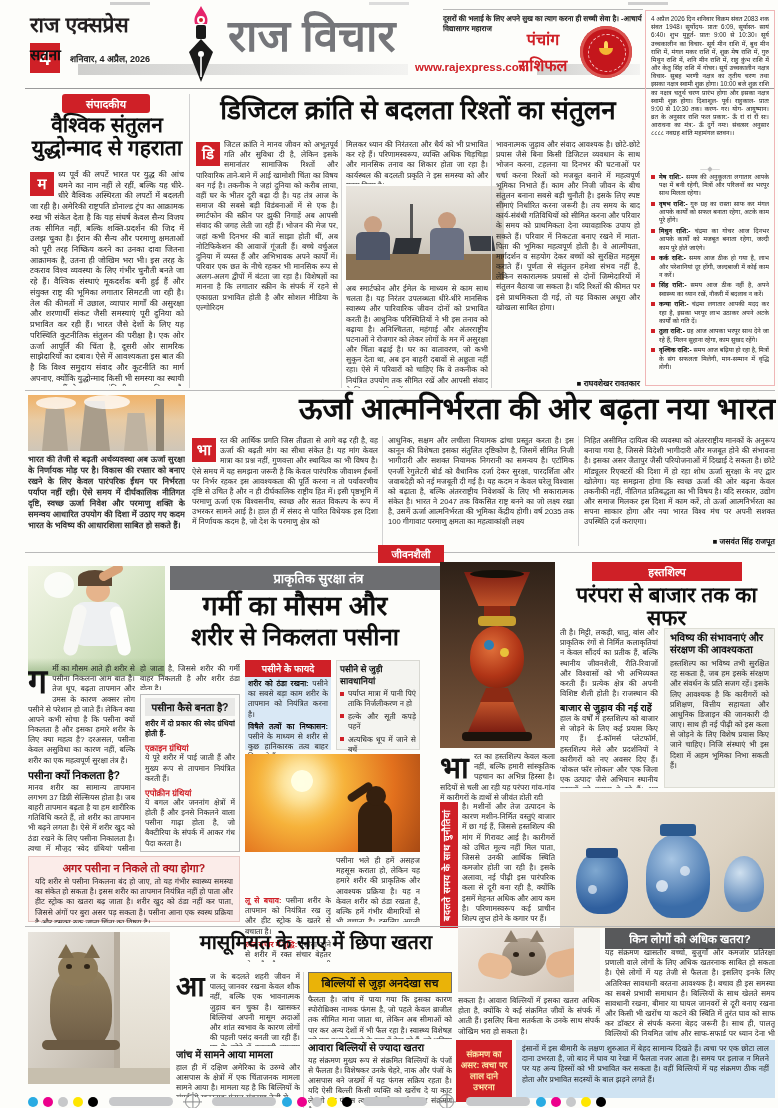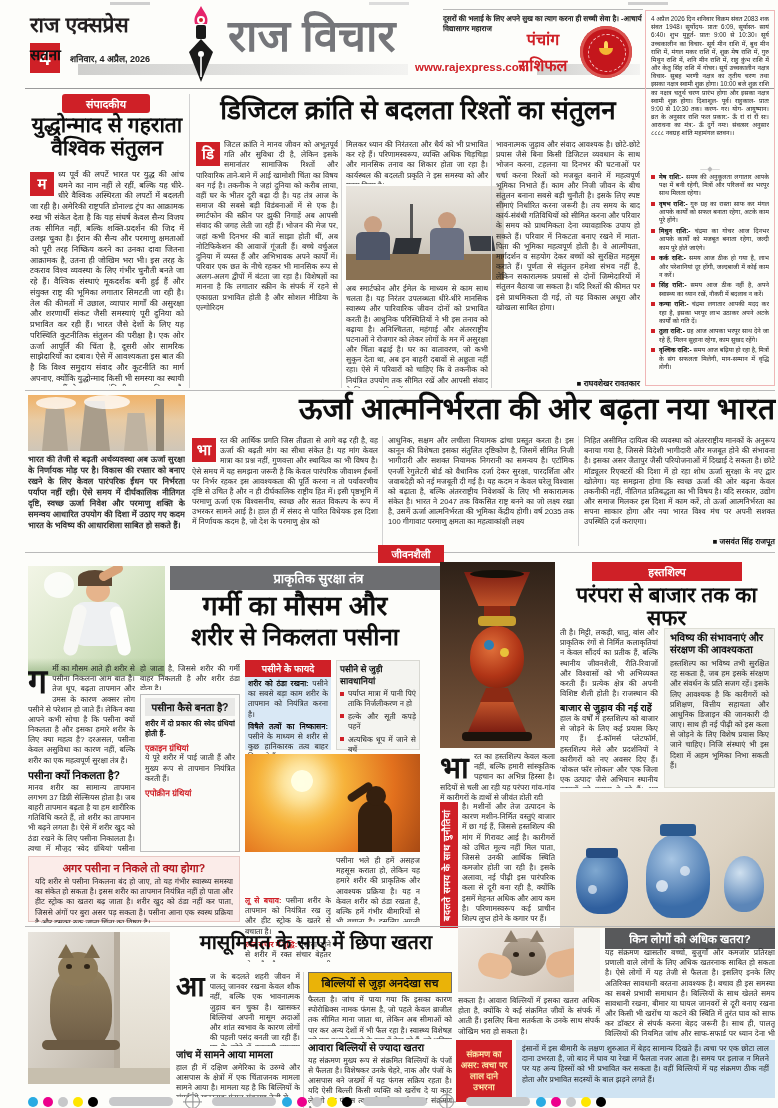--- a/index.html
+++ b/index.html
@@ -105,22 +105,22 @@
 
         <div class="rashi-item"><span class="lead-dark">तुला राशि:-</span> <span>ग्रह आज आपका भरपूर साथ देने जा रहे हैं, मिलन सुहाना रहेगा, काम सुखद रहेंगे।</span></div>
 
         <div class="rashi-item"><span class="lead-dark">वृश्चिक राशि:-</span> <span>समय आज बढ़िया हो रहा है, मित्रों के संग सफलता मिलेगी, मान-सम्मान में वृद्धि होगी।</span></div>
 
       </div>
   </div>
 
   <div class="abs red-label" style="left:62px;top:94px;width:88px;font-size:11px;padding:2px 0;border-radius:3px;">संपादकीय</div>
   <div class="abs headline" style="left:30px;top:114px;width:154px;text-align:center;font-size:21px;">
+    <div>वैश्विक संतुलन</div>
     <div>युद्धोन्माद से गहराता</div>
-    <div>वैश्विक संतुलन</div>
   </div>
   <div class="abs body-txt" style="left:30px;top:170px;width:154px;height:216px;font-size:8px;">
     <span class="dropcap-box">म</span>
     <span>ध्य पूर्व की लपटें भारत पर युद्ध की आंच थमने का नाम नहीं ले रहीं, बल्कि यह धीरे-धीरे वैश्विक अस्थिरता की लपटों में बदलती जा रही है। अमेरिकी राष्ट्रपति डोनाल्ड ट्रंप का आक्रामक रुख भी संकेत देता है कि यह संघर्ष केवल सैन्य विजय तक सीमित नहीं, बल्कि शक्ति-प्रदर्शन की जिद में उलझ चुका है। ईरान की सैन्य और परमाणु क्षमताओं को पूरी तरह निष्क्रिय करने का उनका दावा जितना आक्रामक है, उतना ही जोखिम भरा भी। इस तरह के टकराव विश्व व्यवस्था के लिए गंभीर चुनौती बनते जा रहे हैं। वैश्विक संस्थाएं मूकदर्शक बनी हुई हैं और संयुक्त राष्ट्र की भूमिका लगातार सिमटती जा रही है। तेल की कीमतों में उछाल, व्यापार मार्गों की असुरक्षा और शरणार्थी संकट जैसी समस्याएं पूरी दुनिया को प्रभावित कर रही हैं। भारत जैसे देशों के लिए यह परिस्थिति कूटनीतिक संतुलन की परीक्षा है। एक ओर ऊर्जा आपूर्ति की चिंता है, दूसरी ओर सामरिक साझेदारियों का दबाव। ऐसे में आवश्यकता इस बात की है कि विश्व समुदाय संवाद और कूटनीति का मार्ग अपनाए, क्योंकि युद्धोन्माद किसी भी समस्या का स्थायी समाधान नहीं हो सकता। शांति ही एकमात्र विकल्प है, जिसे हर कीमत पर बचाया जाना चाहिए।</span>
   </div>
   <div class="abs vrule" style="left:189px;top:94px;height:294px;"></div>
 
   <div class="abs headline" style="left:196px;top:96px;width:444px;text-align:center;font-size:26px;">डिजिटल क्रांति से बदलता रिश्तों का संतुलन</div>
   <div class="abs body-txt" style="left:196px;top:140px;width:142px;height:248px;">
     <span class="dropcap-box">डि</span>
@@ -193,20 +193,21 @@
     <span>मानव शरीर का सामान्य तापमान लगभग 37 डिग्री सेल्सियस होता है। जब बाहरी तापमान बढ़ता है या हम शारीरिक गतिविधि करते हैं, तो शरीर का तापमान भी बढ़ने लगता है। ऐसे में शरीर खुद को ठंडा रखने के लिए पसीना निकालता है। त्वचा में मौजूद 'स्वेद ग्रंथियां' पसीना बनाती हैं। यह पसीना त्वचा की सतह पर आकर वाष्पित</span>
   </div>
 
   <div class="abs body-txt" style="left:140px;top:664px;width:100px;height:26px;">हो जाता है, जिससे शरीर की गर्मी बाहर निकलती है और शरीर ठंडा होता है।</div>
   <div class="abs" style="left:140px;top:694px;width:100px;height:158px;border:1px solid #bbb;box-sizing:border-box;padding:3px 4px;background:#fbfbf8;">
     <div class="boxed-head" style="font-size:10px;padding:2px 0;border:none;background:#e8e8e6;">पसीना कैसे बनता है?</div>
     <div class="body-txt" style="font-weight:bold;margin-top:3px;">शरीर में दो प्रकार की स्वेद ग्रंथियां होती हैं-</div>
     <div class="lead-red" style="font-size:8.4px;margin-top:3px;">एक्राइन ग्रंथियां</div>
     <div class="body-txt">ये पूरे शरीर में पाई जाती हैं और मुख्य रूप से तापमान नियंत्रित करती हैं।</div>
     <div class="lead-red" style="font-size:8.4px;margin-top:3px;">एपोक्रीन ग्रंथियां</div>
+    <div class="body-txt">ये बगल और जननांग क्षेत्रों में होती हैं और इनसे निकलने वाला पसीना गाढ़ा होता है, जो बैक्टीरिया के संपर्क में आकर गंध पैदा करता है।</div>
   </div>
 
   <div class="abs" style="left:245px;top:660px;width:86px;height:90px;background:#d9e8f5;">
     <div class="red-label" style="font-size:9.5px;padding:2px 0;">पसीने के फायदे</div>
     <div class="body-txt" style="padding:2px 3px;">
 
         <div style="margin-bottom:2px;"><span class="lead-dark">शरीर को ठंडा रखना:</span> <span>पसीने का सबसे बड़ा काम शरीर के तापमान को नियंत्रित करना है।</span></div>
 
         <div style="margin-bottom:2px;"><span class="lead-dark">विषैले तत्वों का निष्कासन:</span> <span>पसीने के माध्यम से शरीर से कुछ हानिकारक तत्व बाहर निकलते हैं।</span></div>
       </div>

